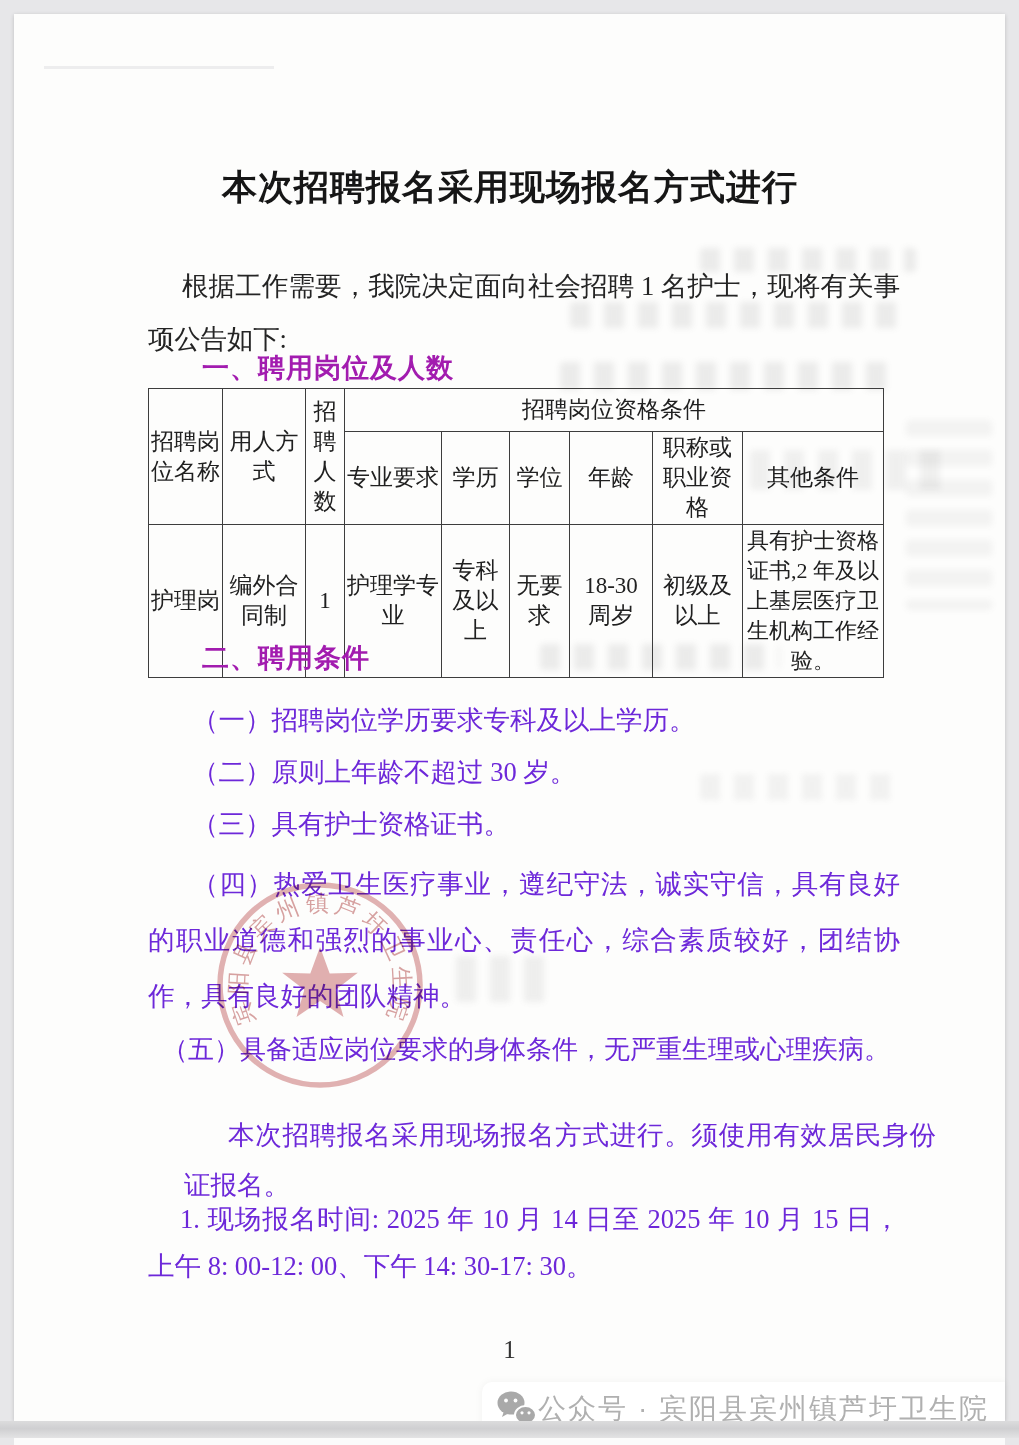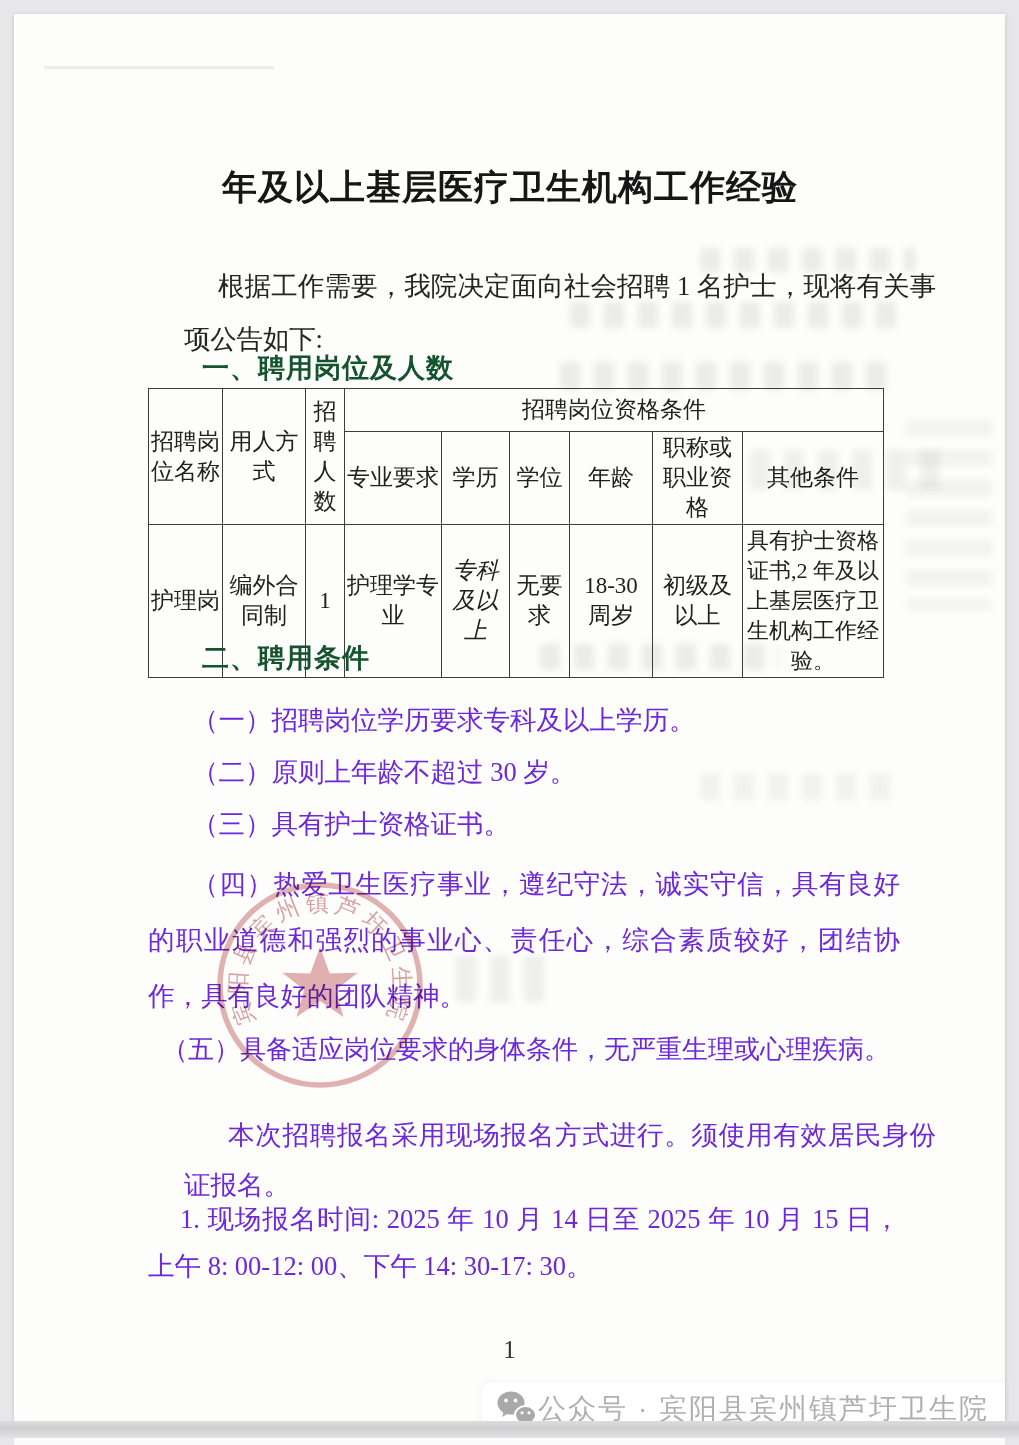--- a/index.html
+++ b/index.html
@@ -10,25 +10,25 @@
   .page { position:absolute; left:14px; top:14px; width:991px; height:1407px;
           background:#fdfdfc; box-shadow:0 1px 4px rgba(0,0,0,.18); }
   .page2 { position:absolute; left:14px; top:1438px; width:991px; height:7px; background:#fbfbfb; }
   .page-gap { position:absolute; left:0; top:1421px; width:1019px; height:17px;
           background:linear-gradient(180deg,#dcdcdd 0%,#cfcfd1 45%,#e3e3e4 100%); }
 
   .doc-title { position:absolute; left:120px; top:150px; width:752px; text-align:center;
           font-size:35px; font-weight:700; letter-spacing:1px; color:#161616; }
 
   .para { position:absolute; left:134px; width:752px; font-size:26.5px; line-height:53px;
-          text-align:justify; letter-spacing:-0.2px; color:#242424;margin-left:36px; }
+          text-align:justify; letter-spacing:-0.2px; color:#242424; }
   .intro { top:246px; text-indent:34px; }
 
   .sec-heading { position:absolute; left:188px; font-size:27px; font-weight:700;
-          font-family:"Liberation Sans","DejaVu Sans",sans-serif; color:#14532d; letter-spacing:1px; }
+          font-family:"Liberation Sans","DejaVu Sans",sans-serif; color:#a21caf; letter-spacing:1px; }
   .h1 { top:336px; }
   .h2 { top:626px; }
   .h3 { top:1052px; }
 
   .cond { position:absolute; left:134px; width:752px; font-size:26.5px; line-height:56px;
           text-align:justify; color:#6d28d9; }
   .i1 { top:678px; text-indent:44px; }
   .i2 { top:730px; text-indent:44px; }
   .i3 { top:782px; text-indent:44px; }
   .i4 { top:842px; text-indent:44px; }
@@ -38,21 +38,21 @@
 
   table.recruit { position:absolute; left:134px; top:374px; width:735px; height:234px;
           border-collapse:collapse; table-layout:fixed; font-size:23px; color:#202020; }
   table.recruit td { border:1.6px solid #3d3d3d; text-align:center; vertical-align:middle;
           padding:1px 2px; line-height:30px; }
   td.qual { font-weight:400; height:43px; }
   td.vhead { line-height:31px; word-break:break-all; padding:0; }
   td.other-cell { text-align:justify; font-size:22px; line-height:29px; padding:3px 7px; }
   tr.hdr2 { height:80px; }
   tr.datarow { height:109px; }
-  td.break-all { word-break:break-all;font-style:italic; }
+  td.break-all { word-break:break-all; }
 
   .page-number { position:absolute; left:0; top:1322px; width:991px; text-align:center;
           font-size:25px; color:#333; }
 
   .wm-box { position:absolute; right:0; top:1368px; height:53px; background:#ffffff;
           display:flex; align-items:center; padding:0 16px 0 14px;
           border-radius:10px 0 0 10px; box-shadow:0 0 8px rgba(0,0,0,.05); }
   .wm-text { font-family:"Liberation Sans","DejaVu Sans",sans-serif; font-size:28px;
           color:#b0b0b0; letter-spacing:2px; white-space:nowrap; }
 
@@ -74,21 +74,21 @@
 
     <div class="smudge" style="left:686px;top:234px;width:216px;height:24px;"></div>
     <div class="smudge" style="left:556px;top:288px;width:334px;height:26px;"></div>
     <div class="smudge" style="left:546px;top:348px;width:336px;height:28px;"></div>
     <div class="smudge" style="left:736px;top:436px;width:200px;height:40px;opacity:.09;"></div>
     <div class="smudge" style="left:526px;top:630px;width:240px;height:26px;"></div>
     <div class="smudge" style="left:686px;top:760px;width:200px;height:26px;opacity:.08;"></div>
     <div class="smudge v" style="left:892px;top:406px;width:86px;height:190px;"></div>
     <div class="smudge" style="left:442px;top:942px;width:96px;height:46px;opacity:.10;"></div>
 
-    <h1 class="doc-title">年及以上基层医疗卫生机构工作经验</h1>
+    <h1 class="doc-title">本次招聘报名采用现场报名方式进行</h1>
 
     <p class="para intro">根据工作需要，我院决定面向社会招聘 1 名护士，现将有关事项公告如下:</p>
 
     <h2 class="sec-heading h1">一、聘用岗位及人数</h2>
 
     <table class="recruit">
       <colgroup>
         <col style="width:74px">
           <col style="width:83px">
           <col style="width:39px">

